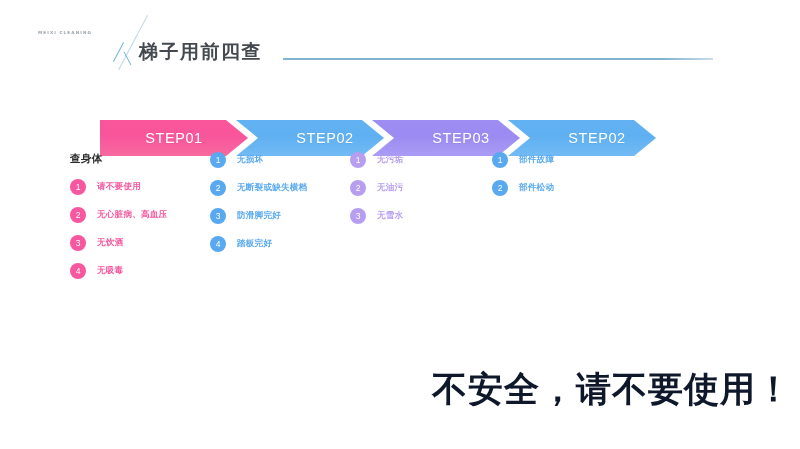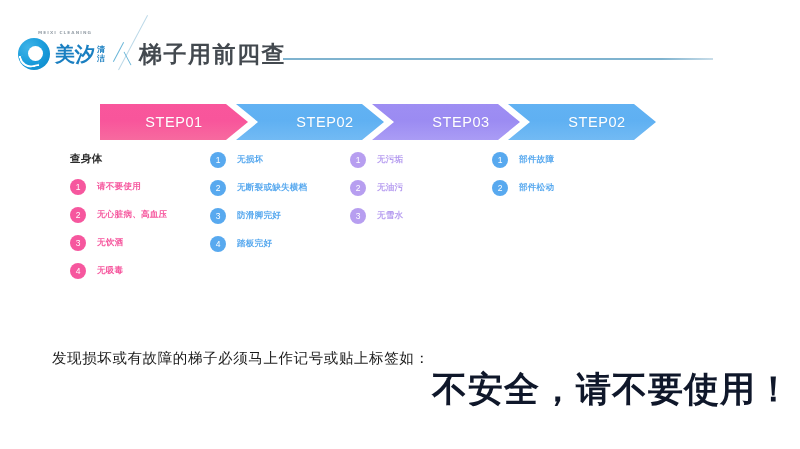--- a/index.html
+++ b/index.html
@@ -127,41 +127,41 @@
     height: 15px;
     background: #6bb6d8;
     transform: rotate(-28deg);
     transform-origin: center;
   }
 
   .page-title {
     position: absolute;
     left: 127px;
     top: 39px;
-    font-size: 23px;
+    font-size: 19px;
     font-weight: 700;
     color: #43494f;
     letter-spacing: 1.5px;
     white-space: nowrap;
     padding-left: 12px;
   }
   .title-rule {
     position: absolute;
     left: 283px;
     top: 58px;
     width: 430px;
     height: 1.6px;
     background: linear-gradient(to right, #7fb3cf 0%, #7fb3cf 88%, #c9dde9 100%);
   }
 
   
   .steps {
     position: absolute;
     left: 100px;
-    top: 104px;
+    top: 120px;
     width: 560px;
     height: 24px;
   }
   .chev {
     position: absolute;
     top: 0;
     height: 36px;
     display: flex;
     align-items: center;
     justify-content: center;
@@ -289,34 +289,20 @@
     white-space: nowrap;
     font-family: "DejaVu Sans", "Liberation Sans", sans-serif;
     margin-top: 32px;
   }
 </style>
 </head>
 <body>
 
 <div class="header">
 
-  <div class="logo-wrap">
-    <div class="logo-mark">
-      <div class="ring"></div>
-      <div class="hole"></div>
-      <div class="swish"></div>
-    </div>
-    <div class="logo-text">
-      <span class="logo-cn">美汐</span>
-      <span class="logo-sub-col">
-        <span>清</span>
-        <span>洁</span>
-      </span>
-    </div>
-  </div>
   <div class="logo-en">MEIXI CLEANING</div>
 
   <div class="slash-big"></div>
   <div class="slash-small"></div>
   <div class="slash-small2"></div>
 
   <div class="page-title">梯子用前四查</div>
   <div class="title-rule"></div>
 </div>
 
@@ -397,15 +383,14 @@
       <span class="item-label">部件故障</span>
     </div>
     <div class="item">
       <span class="badge">2</span>
       <span class="item-label">部件松动</span>
     </div>
   </div>
 </div>
 
 <div class="footer">
-  <div class="footer-note">发现损坏或有故障的梯子必须马上作记号或贴上标签如：</div>
   <div class="footer-warn">不安全，请不要使用！</div>
 </div>
 
 </body></html>

